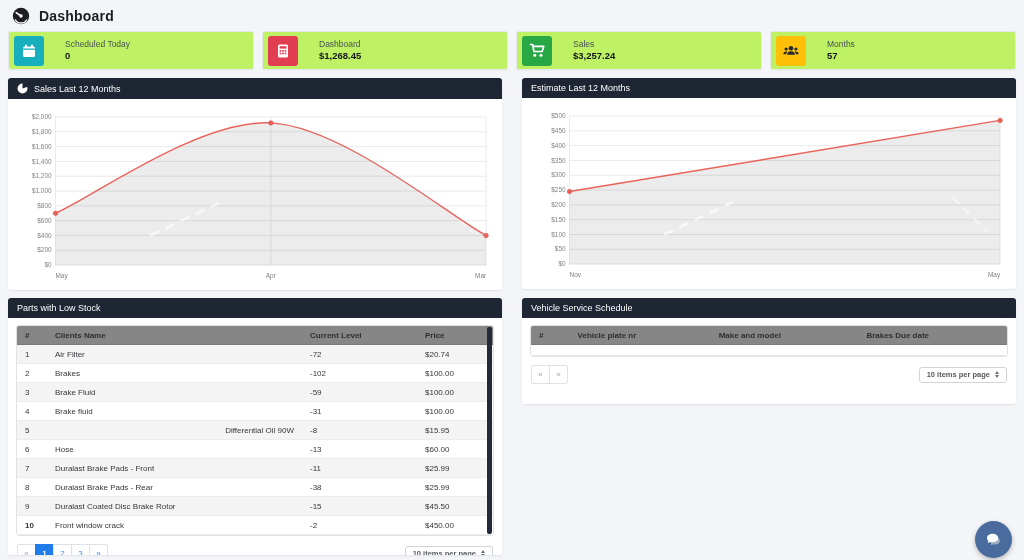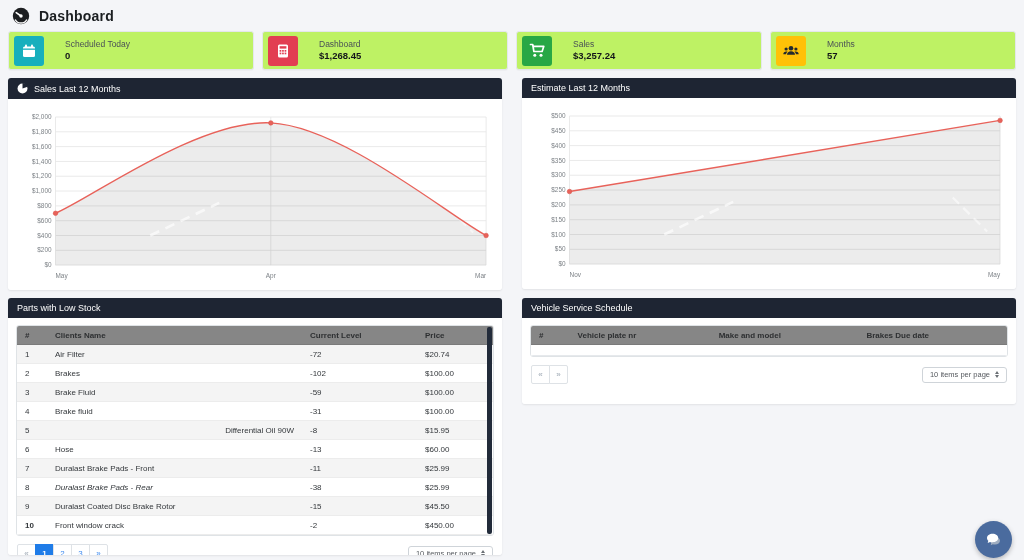--- a/index.html
+++ b/index.html
@@ -62,21 +62,21 @@
     min-width:19px; height:19px; border:1px solid #dee2e6; background:#fff;
     font-size:8px; display:flex; align-items:center; justify-content:center;
     color:#3d8af0; cursor:pointer; margin-left:-1px; padding:0 4px;
   }
   .pbtn:first-child { margin-left:0; border-radius:2px 0 0 2px; }
   .pbtn:last-child { border-radius:0 2px 2px 0; }
   .pbtn.nav { color:#9aa5b1; }
   .pbtn.active { background:#1f7ce8; border-color:#1f7ce8; color:#fff; font-weight:bold; }
   .pagesize {
     display:flex; align-items:center; gap:5px; border:1px solid #cfd4d9; border-radius:3px;
-    background:#fff; padding:3px 7px; font-size:7.5px; color:#55595e; cursor:pointer; height:16px;
+    background:#fff; padding:3px 7px; font-size:7.5px; color:#55595e; cursor:pointer; height:16px;font-weight:bold;
   }
   .sort-arrows { display:flex; flex-direction:column; gap:1px; }
   .sort-arrows i { display:block; width:0; height:0; border-left:2.5px solid transparent; border-right:2.5px solid transparent; }
   .sort-arrows .up { border-bottom:3px solid #6b7075; }
   .sort-arrows .dn { border-top:3px solid #6b7075; }
   .empty-row { height:11px; background:#fff; border-bottom:1px solid #e6e9ec; }
 
   
   .chat-fab {
     position:absolute; right:12px; bottom:2px; width:37px; height:37px; border-radius:50%;
@@ -314,21 +314,21 @@
                 <td>$60.00</td>
               </tr>
               <tr>
                 <td style="width: 30px;">7</td>
                 <td style="width: 255px;">Duralast Brake Pads - Front</td>
                 <td style="width: 115px;">-11</td>
                 <td>$25.99</td>
               </tr>
               <tr>
                 <td style="width: 30px;">8</td>
-                <td style="width: 255px; font-style: italic;">Duralast Brake Pads - Rear</td>
+                <td style="width: 255px;">Duralast Brake Pads - Rear</td>
                 <td style="width: 115px;">-38</td>
                 <td>$25.99</td>
               </tr>
               <tr>
                 <td style="width: 30px;">9</td>
                 <td style="width: 255px;">Duralast Coated Disc Brake Rotor</td>
                 <td style="width: 115px;">-15</td>
                 <td>$45.50</td>
               </tr>
               <tr>

